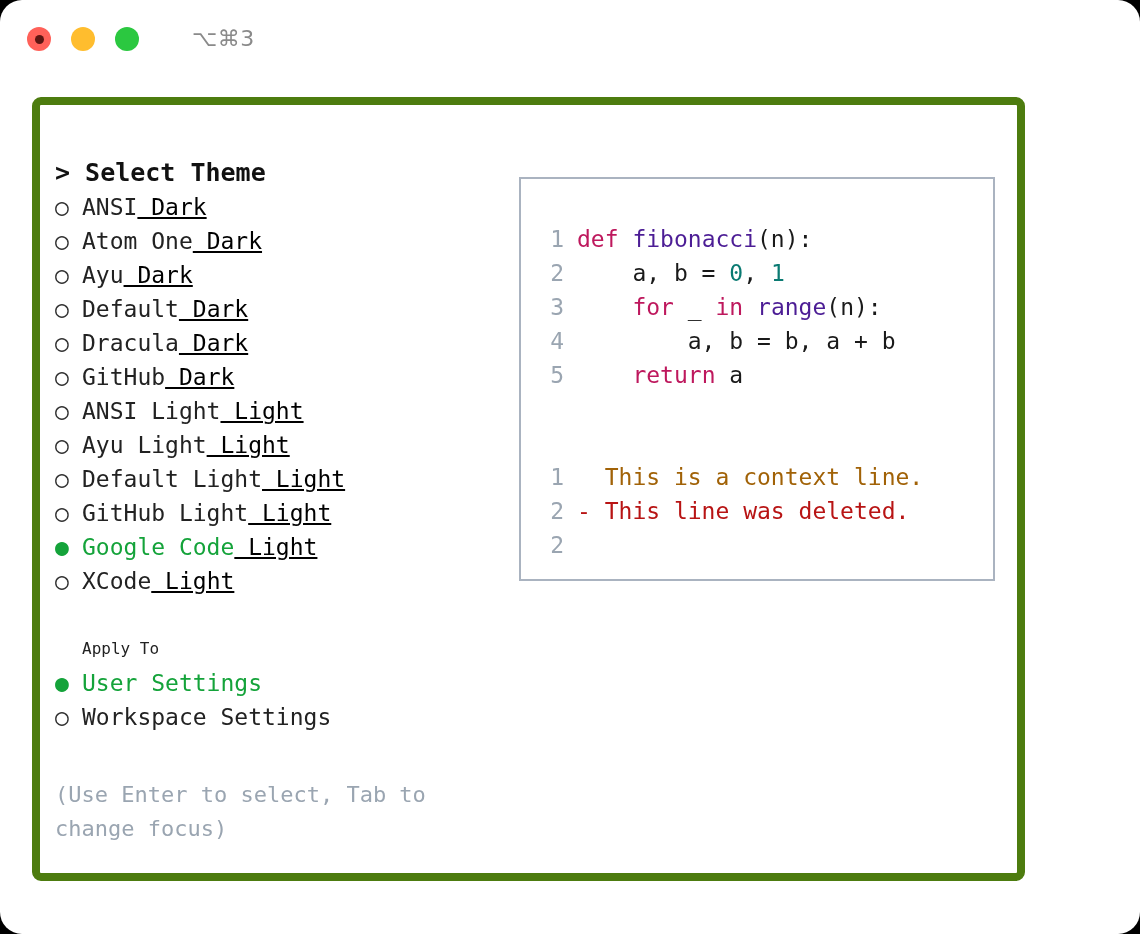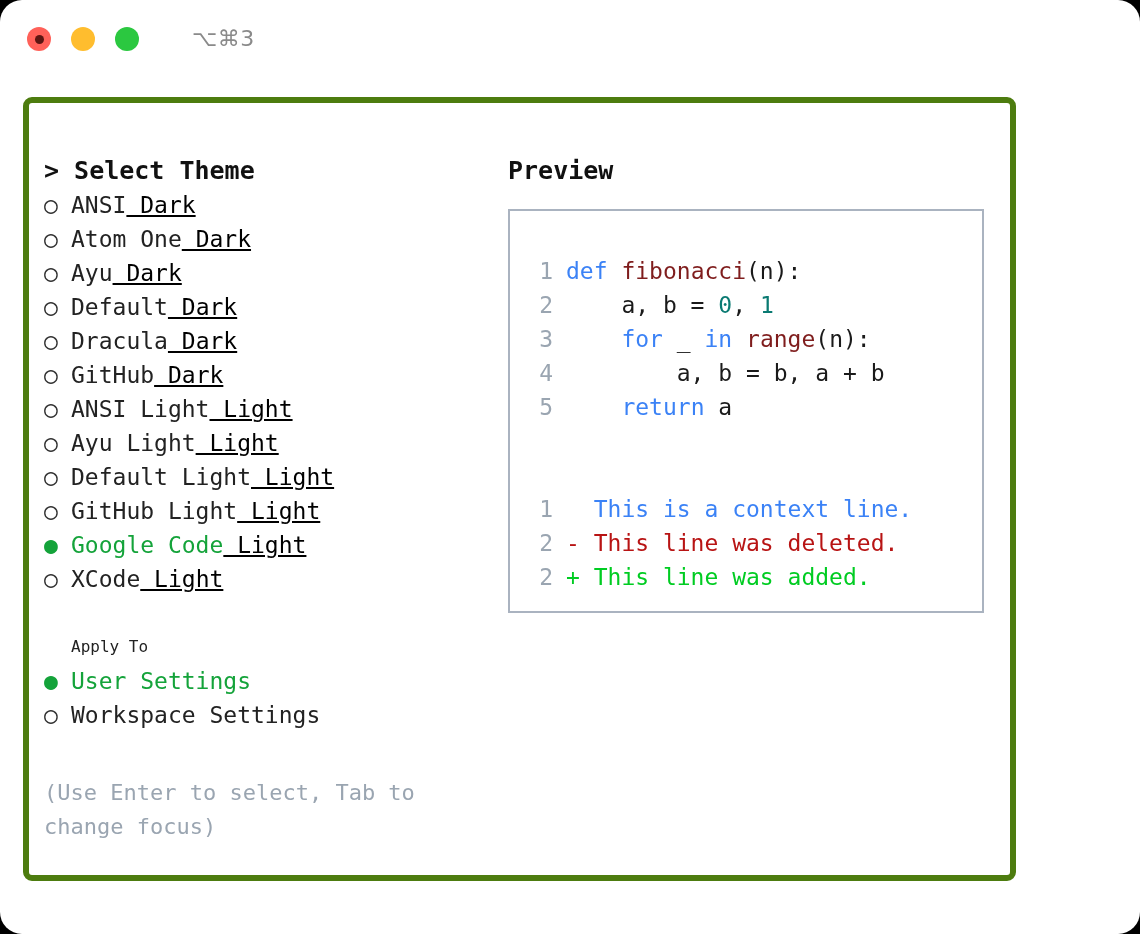--- a/index.html
+++ b/index.html
@@ -45,23 +45,23 @@
     margin-left: 53px;
     color: #8a8a8a;
     font-size: 22px;
     font-family: "DejaVu Sans", "Liberation Sans", sans-serif;
     letter-spacing: 0.5px;
     line-height: 1;
   }
   
   .panel {
     position: absolute;
-    left: 23px; top: 97px;
+    left: 32px; top: 97px;
     width: 993px; height: 784px;
-    border: 6px solid #4d7c0f;
+    border: 8px solid #4d7c0f;
     border-radius: 9px;
     background: #ffffff;
   }
   .panel-inner {
     position: absolute;
     left: 0; top: 0;
     width: 100%; height: 100%;
     display: flex;
   }
   
@@ -138,26 +138,26 @@
     white-space: pre;
   }
   .ln {
     width: 43px;
     flex: 0 0 43px;
     text-align: right;
     color: #9aa5b1;
     padding-right: 0px;
   }
   .code-text { padding-left: 13px; color: #1a1a1a; }
-  .kw  { color: #3b82f6; }
-  .fn  { color: #7f1d1d; }
+  .kw  { color: #be185d; }
+  .fn  { color: #4c1d95; }
   .num { color: #0a7a72; }
   .pn  { color: #1a1a1a; }
   .blank-line { height: 34px; }
-  .diff-ctx { color: #3b82f6; text-align: right; }
+  .diff-ctx { color: #a16207; text-align: right; }
   .diff-del { color: #b81414; }
   .diff-add { color: #00cc22; }
 </style>
 </head>
 <body>
 
 <div class="window">
 
   <div class="titlebar">
     <div class="lights">
@@ -198,35 +198,34 @@
 
         <div id="apply-list">
             <div class="theme-row selected"><span class="marker on">●</span><span class="theme-name">User Settings</span></div>
             <div class="theme-row"><span class="marker">○</span><span class="theme-name">Workspace Settings</span></div>
           </div>
 
         <div class="hint">(Use Enter to select, Tab to change focus)</div>
       </div>
 
       <div class="right-col">
-        <div class="preview-title">Preview</div>
 
         <div class="code-box">
           <div id="code-sample">
               <div class="code-line"><span class="ln">1</span><span class="code-text"><span class="kw">def </span><span class="fn">fibonacci</span><span class="pn">(n):</span></span></div>
               <div class="code-line"><span class="ln">2</span><span class="code-text"><span class="pn">    a, b = </span><span class="num">0</span><span class="pn">, </span><span class="num">1</span></span></div>
               <div class="code-line"><span class="ln">3</span><span class="code-text"><span class="pn">    </span><span class="kw">for</span><span class="pn"> _ </span><span class="kw">in</span><span class="pn"> </span><span class="fn">range</span><span class="pn">(n):</span></span></div>
               <div class="code-line"><span class="ln">4</span><span class="code-text"><span class="pn">        a, b = b, a + b</span></span></div>
               <div class="code-line"><span class="ln">5</span><span class="code-text"><span class="pn">    </span><span class="kw">return</span><span class="pn"> a</span></span></div>
             </div>
           <div class="blank-line"></div>
           <div class="blank-line"></div>
           <div id="diff-sample">
               <div class="code-line"><span class="ln">1</span><span class="code-text diff-ctx">  This is a context line.</span></div>
               <div class="code-line"><span class="ln">2</span><span class="code-text diff-del">- This line was deleted.</span></div>
-              <div class="code-line"><span class="ln">2</span><span class="code-text diff-add">+ This line was added.</span></div>
+              <div class="code-line"><span class="ln">2</span></div>
             </div>
         </div>
       </div>
 
     </div>
   </div>
 </div>
 
 </body></html>

